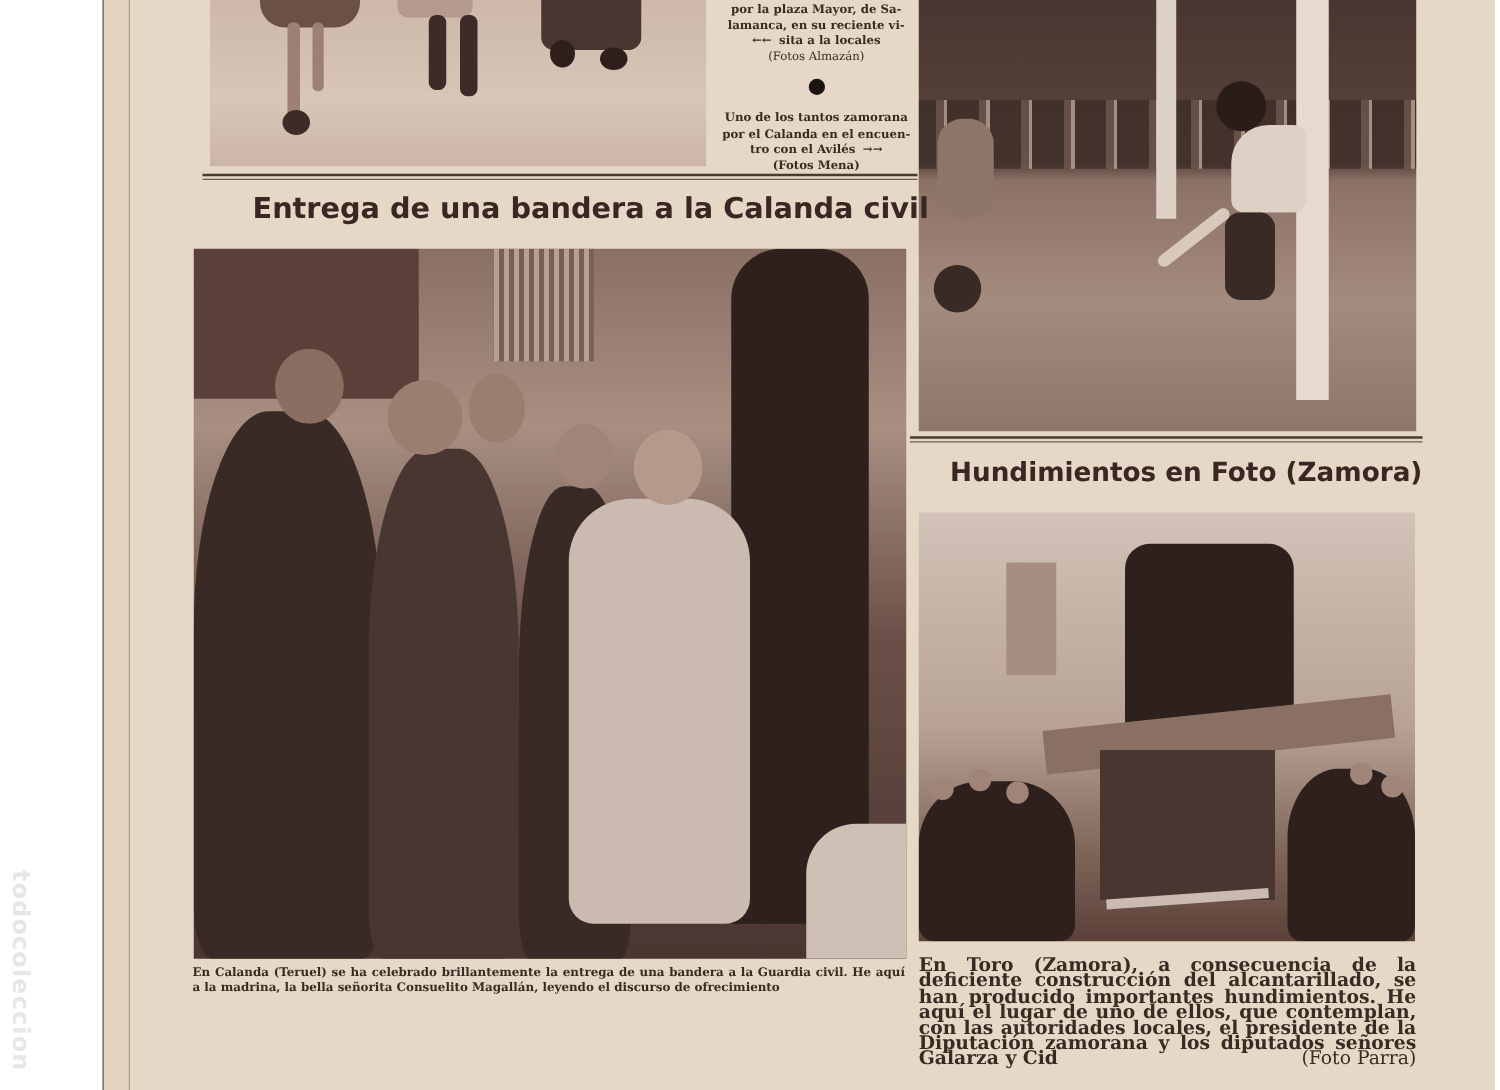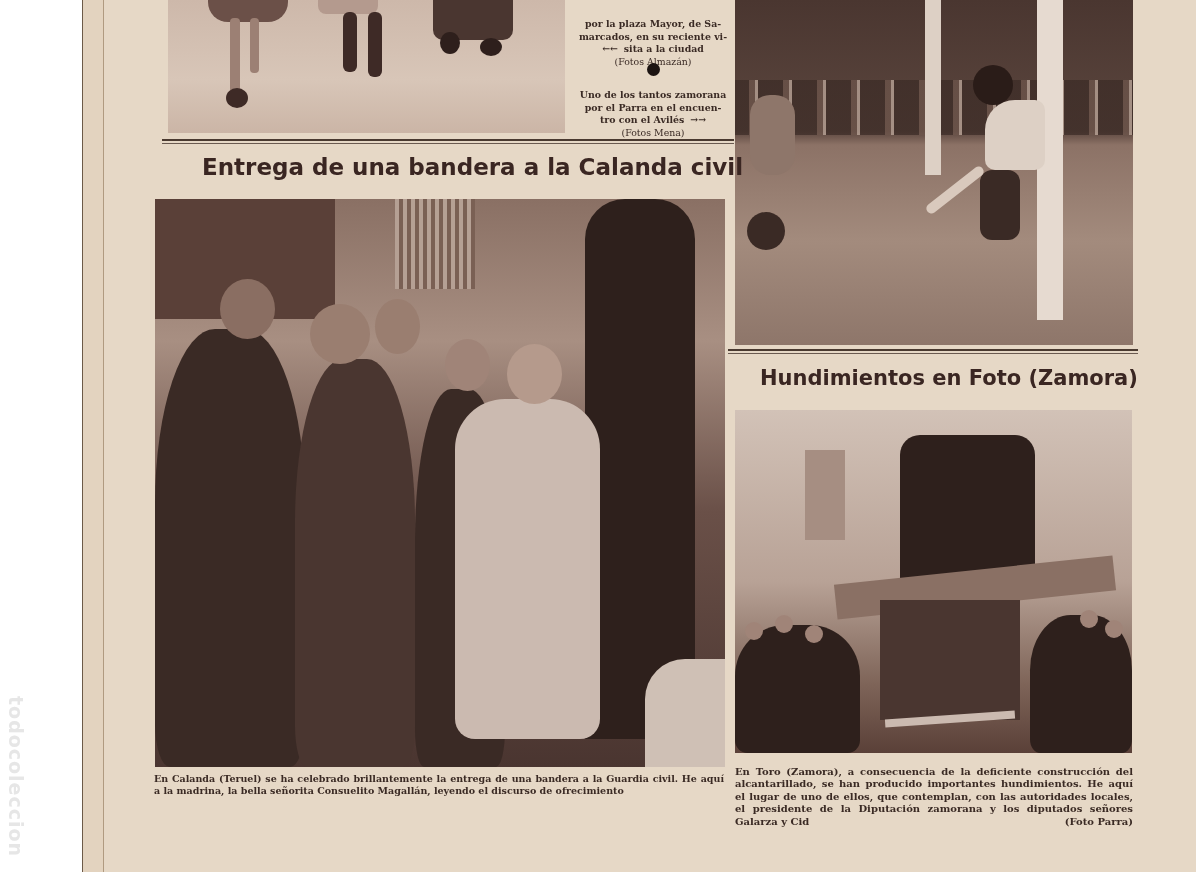--- a/index.html
+++ b/index.html
@@ -33,34 +33,34 @@
   <div class="fig" style="left:82px;top:18px;width:9px;height:55px;background:#9c8074;border-radius:4px;"></div>
   <div class="fig" style="left:58px;top:88px;width:22px;height:20px;background:#3e2a26;border-radius:50%;"></div>
   <div class="fig" style="left:150px;top:0;width:60px;height:14px;background:#b49a8e;border-radius:0 0 8px 8px;"></div>
   <div class="fig" style="left:175px;top:12px;width:14px;height:60px;background:#3e2a26;border-radius:6px;"></div>
   <div class="fig" style="left:200px;top:12px;width:14px;height:65px;background:#3e2a26;border-radius:6px;"></div>
   <div class="fig" style="left:265px;top:0;width:80px;height:40px;background:#4a3630;border-radius:0 0 10px 10px;"></div>
   <div class="fig" style="left:272px;top:32px;width:20px;height:22px;background:#2e1f1c;border-radius:50%;"></div>
   <div class="fig" style="left:312px;top:38px;width:22px;height:18px;background:#2e1f1c;border-radius:50%;"></div>
 </div>
 
-<div class="cap-small" style="left:568px;top:18px;width:170px;">
+<div class="cap-small" style="left:568px;top:2px;width:170px;">
   <div>por la plaza Mayor, de Sa-</div>
-  <div>marcados, en su reciente vi-</div>
-  <div><span style="margin-right:6px;">←←</span><span>sita a la ciudad</span></div>
+  <div>lamanca, en su reciente vi-</div>
+  <div><span style="margin-right:6px;">←←</span><span>sita a la locales</span></div>
   <div style="font-weight:normal;">(Fotos Almazán)</div>
 </div>
 
 <div class="dot" style="left:647px;top:63px;"></div>
 
 <div class="cap-small" style="left:568px;top:89px;width:170px;">
   <div>Uno de los tantos zamorana</div>
-  <div>por el Parra en el encuen-</div>
+  <div>por el Calanda en el encuen-</div>
   <div><span>tro con el Avilés</span><span style="margin-left:6px;">→→</span></div>
-  <div style="font-weight:normal;">(Fotos Mena)</div>
+  <div style="font-weight:bold;">(Fotos Mena)</div>
 </div>
 
 <div class="photo" style="left:735px;top:0;width:398px;height:345px;background:linear-gradient(180deg,#4a3630 0%,#5b463e 38%,#8c7266 42%,#a38b7d 70%,#8e766a 100%);">
   <div style="position:absolute;left:0;top:80px;width:398px;height:55px;background:repeating-linear-gradient(90deg,#3a2a25 0 14px,#6e564c 14px 20px,#c5b0a3 20px 23px,#3a2a25 23px 34px);opacity:.7;"></div>
   <div style="position:absolute;left:190px;top:0;width:16px;height:175px;background:#ddd0c5;"></div>
   <div style="position:absolute;left:302px;top:0;width:26px;height:320px;background:#e6dad0;"></div>
   <div class="fig" style="left:238px;top:65px;width:40px;height:40px;background:#2a1c18;border-radius:50%;"></div>
   <div class="fig" style="left:250px;top:100px;width:60px;height:70px;background:#ddd0c5;border-radius:30px 10px 10px 10px;"></div>
   <div class="fig" style="left:245px;top:170px;width:40px;height:70px;background:#3a2a25;border-radius:12px;"></div>
   <div style="position:absolute;left:185px;top:185px;width:70px;height:10px;background:#d9c9bd;transform:rotate(-38deg);border-radius:5px;"></div>
@@ -103,16 +103,16 @@
   <div style="position:absolute;left:150px;top:305px;width:130px;height:8px;background:#cbbab0;transform:rotate(-4deg);"></div>
   <div class="fig" style="left:0;top:215px;width:125px;height:128px;background:#2e201c;"></div>
   <div class="fig" style="left:295px;top:205px;width:102px;height:138px;background:#2e201c;"></div>
   <div class="fig" style="left:10px;top:212px;width:18px;height:18px;background:#a08478;border-radius:50%;"></div>
   <div class="fig" style="left:40px;top:205px;width:18px;height:18px;background:#a08478;border-radius:50%;"></div>
   <div class="fig" style="left:70px;top:215px;width:18px;height:18px;background:#a08478;border-radius:50%;"></div>
   <div class="fig" style="left:345px;top:200px;width:18px;height:18px;background:#a08478;border-radius:50%;"></div>
   <div class="fig" style="left:370px;top:210px;width:18px;height:18px;background:#a08478;border-radius:50%;"></div>
 </div>
 
-<div class="cap" style="left:735px;top:766px;width:398px;font-size:10px;line-height:12.4px;">
+<div class="cap" style="left:735px;top:766px;width:398px;font-size:15px;line-height:12.4px;">
   <span>En Toro (Zamora), a consecuencia de la deficiente construcción del alcantarillado, se han producido importantes hundimientos. He aquí el lugar de uno de ellos, que contemplan, con las autoridades locales, el presidente de la Diputación zamorana y los diputados señores Galarza y Cid</span>
-  <span style="float:right;font-weight:bold;">(Foto Parra)</span>
+  <span style="float:right;font-weight:normal;">(Foto Parra)</span>
 </div>
 
 </body></html>

